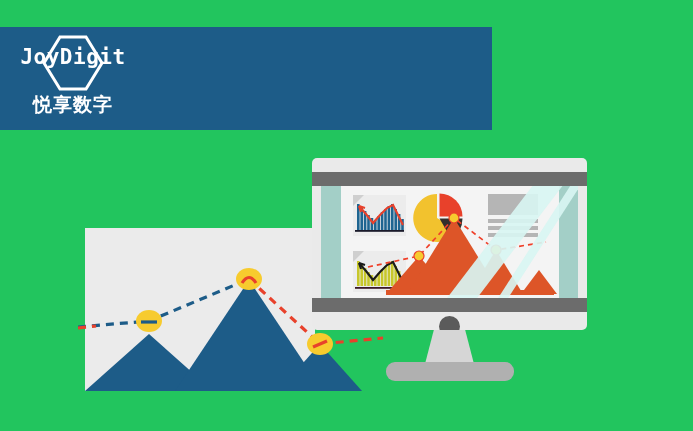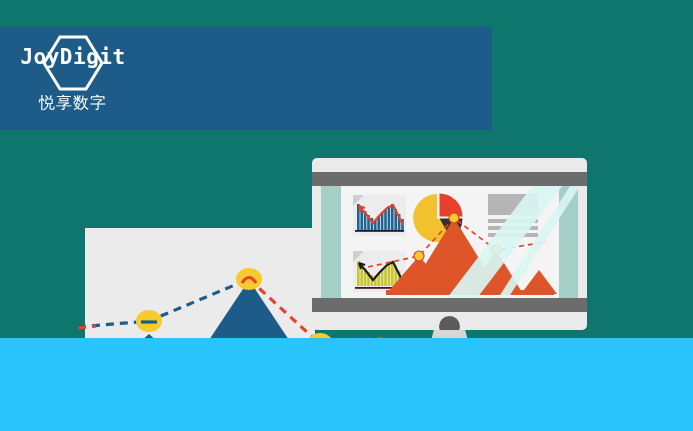--- a/index.html
+++ b/index.html
@@ -9,22 +9,22 @@
   body {
     width: 693px;
     height: 431px;
     overflow: hidden;
     font-family: "Liberation Sans", sans-serif;
     background: #29c4fc;
   }
   #stage {
     position: relative;
     width: 693px;
-    height: 338px;
-    background: #0f766e;
+    height: 431px;
+    background: #22c55e;
     overflow: hidden;
   }
 
   
   #header-banner {
     position: absolute;
     left: 0;
     top: 27px;
     width: 492px;
     height: 103px;
@@ -60,22 +60,22 @@
     line-height: 1;
     white-space: nowrap;
   }
   #logo-subtext {
     position: absolute;
     left: 0;
     top: 62px;
     width: 122px;
     text-align: center;
     color: #ffffff;
-    font-size: 16px;
-    font-weight: normal;
+    font-size: 19px;
+    font-weight: bold;
     letter-spacing: 1px;
     line-height: 1;
     white-space: nowrap;
   }
   #banner-title {
     color: #ffffff;
     font-size: 52px;
     font-weight: bold;
     letter-spacing: 4px;
     margin-left: 18px;

